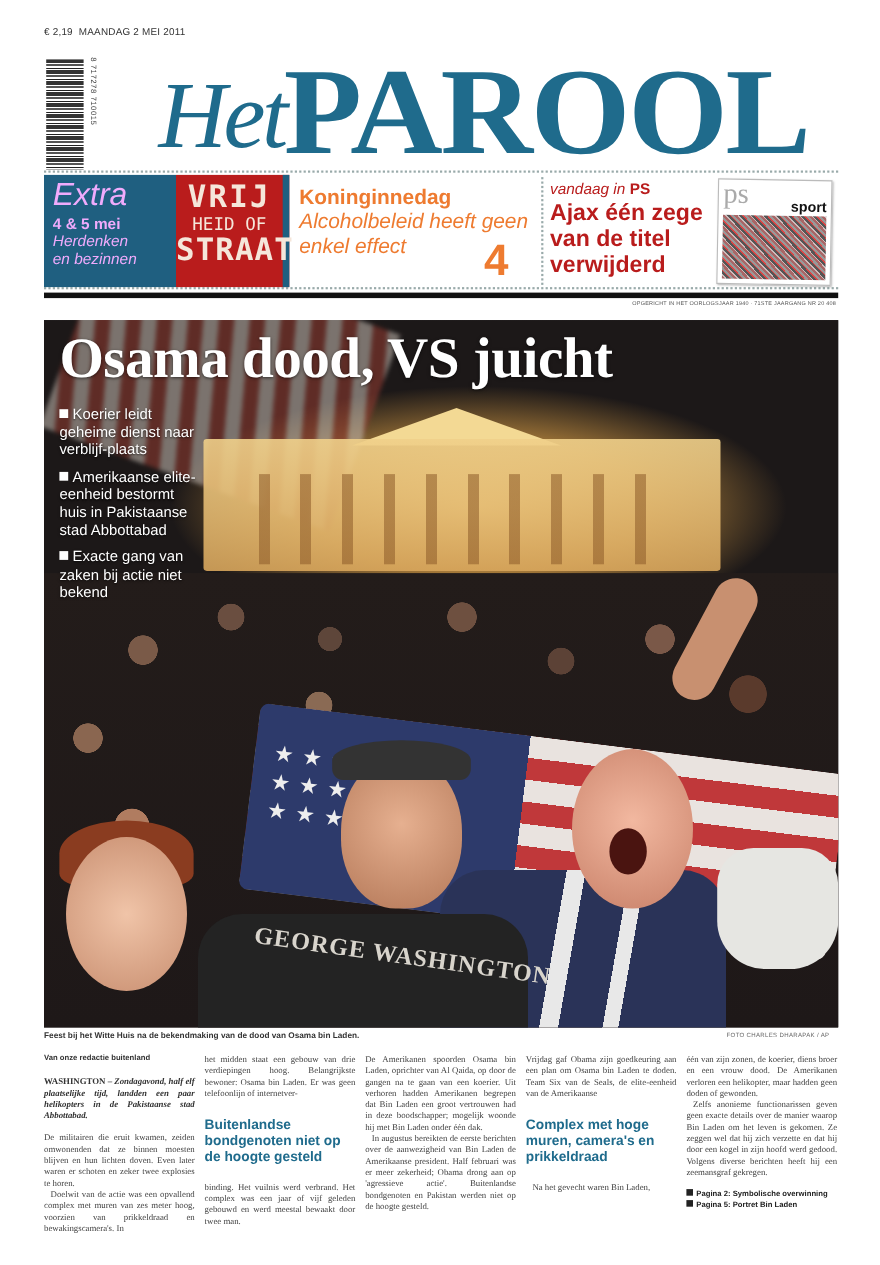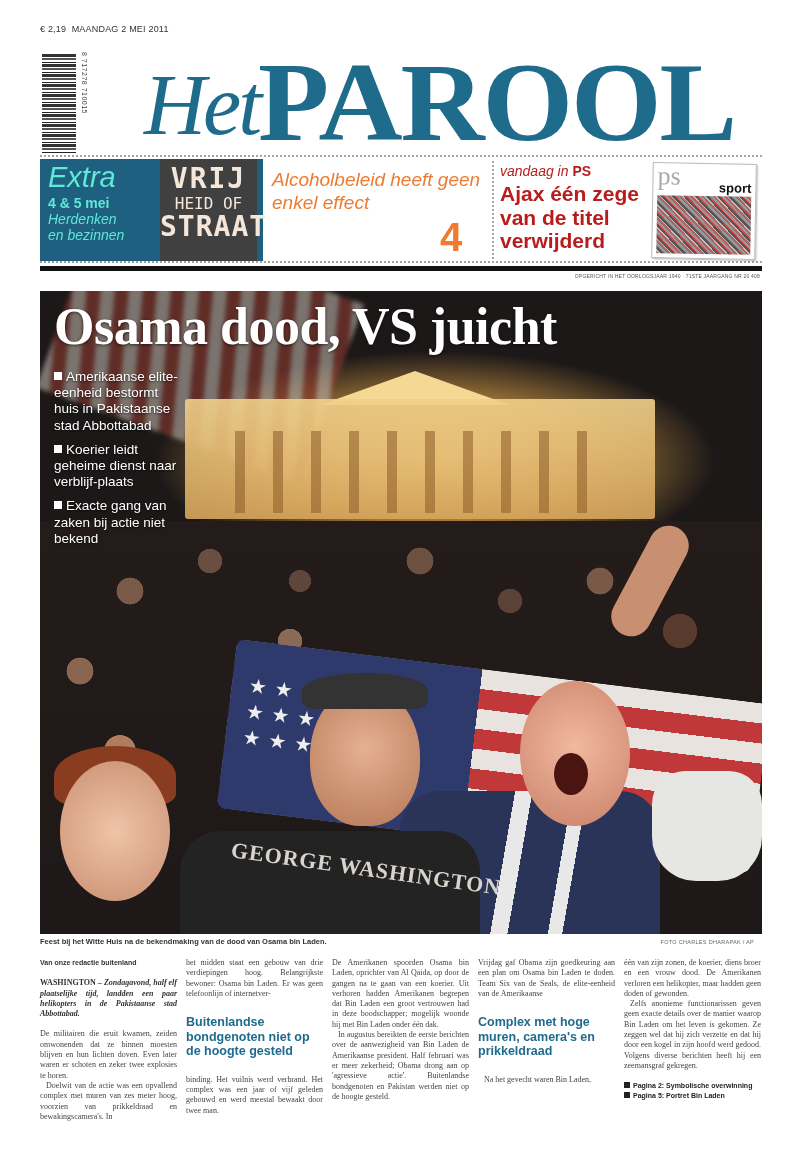--- a/index.html
+++ b/index.html
@@ -12,25 +12,25 @@
   .tagline .motto { font-family: "Liberation Serif", serif; font-style: italic; font-weight: normal; font-size: 13px; margin-left: 4px; }
 
   .masthead { position: absolute; top: 48px; left: 40px; width: 720px; height: 108px; }
   .barcode { position: absolute; left: 2px; top: 6px; width: 34px; height: 100px;
     background: repeating-linear-gradient(180deg, #333 0 3px, #fff 3px 4px, #555 4px 6px, #fff 6px 8px, #222 8px 9px, #fff 9px 10px); }
   .barcode-num { position: absolute; left: 38px; top: 4px; width: 10px; height: 100px; font-size: 7px; color: #444; writing-mode: vertical-rl; letter-spacing: 0.5px; }
   .logo-het { position: absolute; left: 64px; top: 14px; font-family: "Liberation Serif", serif; font-style: italic; font-size: 86px; color: #1f6b8c; letter-spacing: -3px; line-height: 1; margin-left: 40px; }
   .logo-parool { position: absolute; left: 218px; top: -2px; font-family: "Liberation Serif", serif; font-weight: bold; font-size: 112px; color: #1f6b8c; letter-spacing: -2px; line-height: 1; transform: scaleX(1.04); transform-origin: left; }
 
   .teaser-bar { position: absolute; top: 155px; left: 40px; width: 722px; height: 108px; border-top: 2px dotted #9aa; border-bottom: 2px dotted #9aa; }
-  .extra-box { position: absolute; left: 0; top: 2px; width: 120px; height: 102px; background: #1f5f80; color: #5eead4; padding: 4px 8px; }
+  .extra-box { position: absolute; left: 0; top: 2px; width: 120px; height: 102px; background: #1f5f80; color: #f0abfc; padding: 4px 8px; }
   .extra-title { font-size: 29px; font-style: italic; line-height: 1; }
   .extra-sub { font-size: 14px; font-weight: bold; line-height: 1.15; margin-top: 3px; }
   .extra-desc { font-size: 14px; font-style: italic; line-height: 1.15; }
-  .vrij-box { position: absolute; left: 120px; top: 2px; width: 103px; height: 102px; background: #404040; color: #f5e6da; font-family: "DejaVu Sans Mono", monospace; text-align: center; padding-top: 6px; border-right: 6px solid #1f5f80; }
+  .vrij-box { position: absolute; left: 120px; top: 2px; width: 103px; height: 102px; background: #b91c1c; color: #f5e6da; font-family: "DejaVu Sans Mono", monospace; text-align: center; padding-top: 6px; border-right: 6px solid #1f5f80; }
   .vrij-line1 { font-size: 28px; font-weight: bold; line-height: 1; letter-spacing: 2px; }
   .vrij-line2 { font-size: 16px; line-height: 1.1; margin-top: 2px; }
   .vrij-line3 { font-size: 28px; font-weight: bold; line-height: 1; letter-spacing: 1px; }
   .koning { position: absolute; left: 232px; top: 12px; width: 210px; height: 90px; color: #ee7b30; }
   .koning-title { font-size: 19px; font-weight: bold; line-height: 1.15; }
   .koning-desc { font-size: 19px; font-style: italic; line-height: 1.2; }
   .koning-page { position: absolute; right: 16px; bottom: 6px; font-size: 40px; font-weight: bold; line-height: 1; color: #ee7b30; }
   .divider-v { position: absolute; left: 452px; top: 4px; height: 98px; border-left: 2px dotted #9aa; }
   .ps-teaser { position: absolute; left: 460px; top: 6px; width: 150px; color: #b91c1c; }
   .ps-label { font-size: 14px; font-style: italic; line-height: 1.2; }
@@ -130,20 +130,21 @@
     <div class="extra-sub">4 &amp; 5 mei</div>
     <div class="extra-desc">Herdenken</div>
     <div class="extra-desc">en bezinnen</div>
   </div>
   <div class="vrij-box">
     <div class="vrij-line1">VRIJ</div>
     <div class="vrij-line2">HEID OF</div>
     <div class="vrij-line3">STRAAT</div>
   </div>
   <div class="koning">
+    <div class="koning-title">Koninginnedag</div>
     <div class="koning-desc">Alcoholbeleid heeft geen enkel effect</div>
   </div>
   <div class="koning-page" style="left:400px;top:60px;position:absolute;">4</div>
   <div class="divider-v"></div>
   <div class="ps-teaser">
     <div class="ps-label">
       <span>vandaag in</span>
       <b>PS</b>
     </div>
     <div class="ps-headline">Ajax één zege van de titel verwijderd</div>
@@ -173,22 +174,22 @@
   <div class="photo-shirt-text">GEORGE WASHINGTON</div>
   <div class="photo-face1"></div>
   <div class="photo-cap"></div>
   <div class="photo-face2"></div>
   <div class="photo-mouth"></div>
   <div class="photo-hair3"></div>
   <div class="photo-face3"></div>
 
   <h1 class="headline">Osama dood, VS juicht</h1>
   <div class="bullets">
+    <div class="bullet"><span class="bullet-square"></span><span>Koerier leidt geheime dienst naar verblijf-plaats</span></div>
     <div class="bullet"><span class="bullet-square"></span><span>Amerikaanse elite-eenheid bestormt huis in Pakistaanse stad Abbottabad</span></div>
-    <div class="bullet"><span class="bullet-square"></span><span>Koerier leidt geheime dienst naar verblijf-plaats</span></div>
     <div class="bullet"><span class="bullet-square"></span><span>Exacte gang van zaken bij actie niet bekend</span></div>
   </div>
 </div>
 
 <div class="caption-row">
   <div class="caption">Feest bij het Witte Huis na de bekendmaking van de dood van Osama bin Laden.</div>
   <div class="credit">FOTO CHARLES DHARAPAK / AP</div>
 </div>
 
 <div class="columns">

